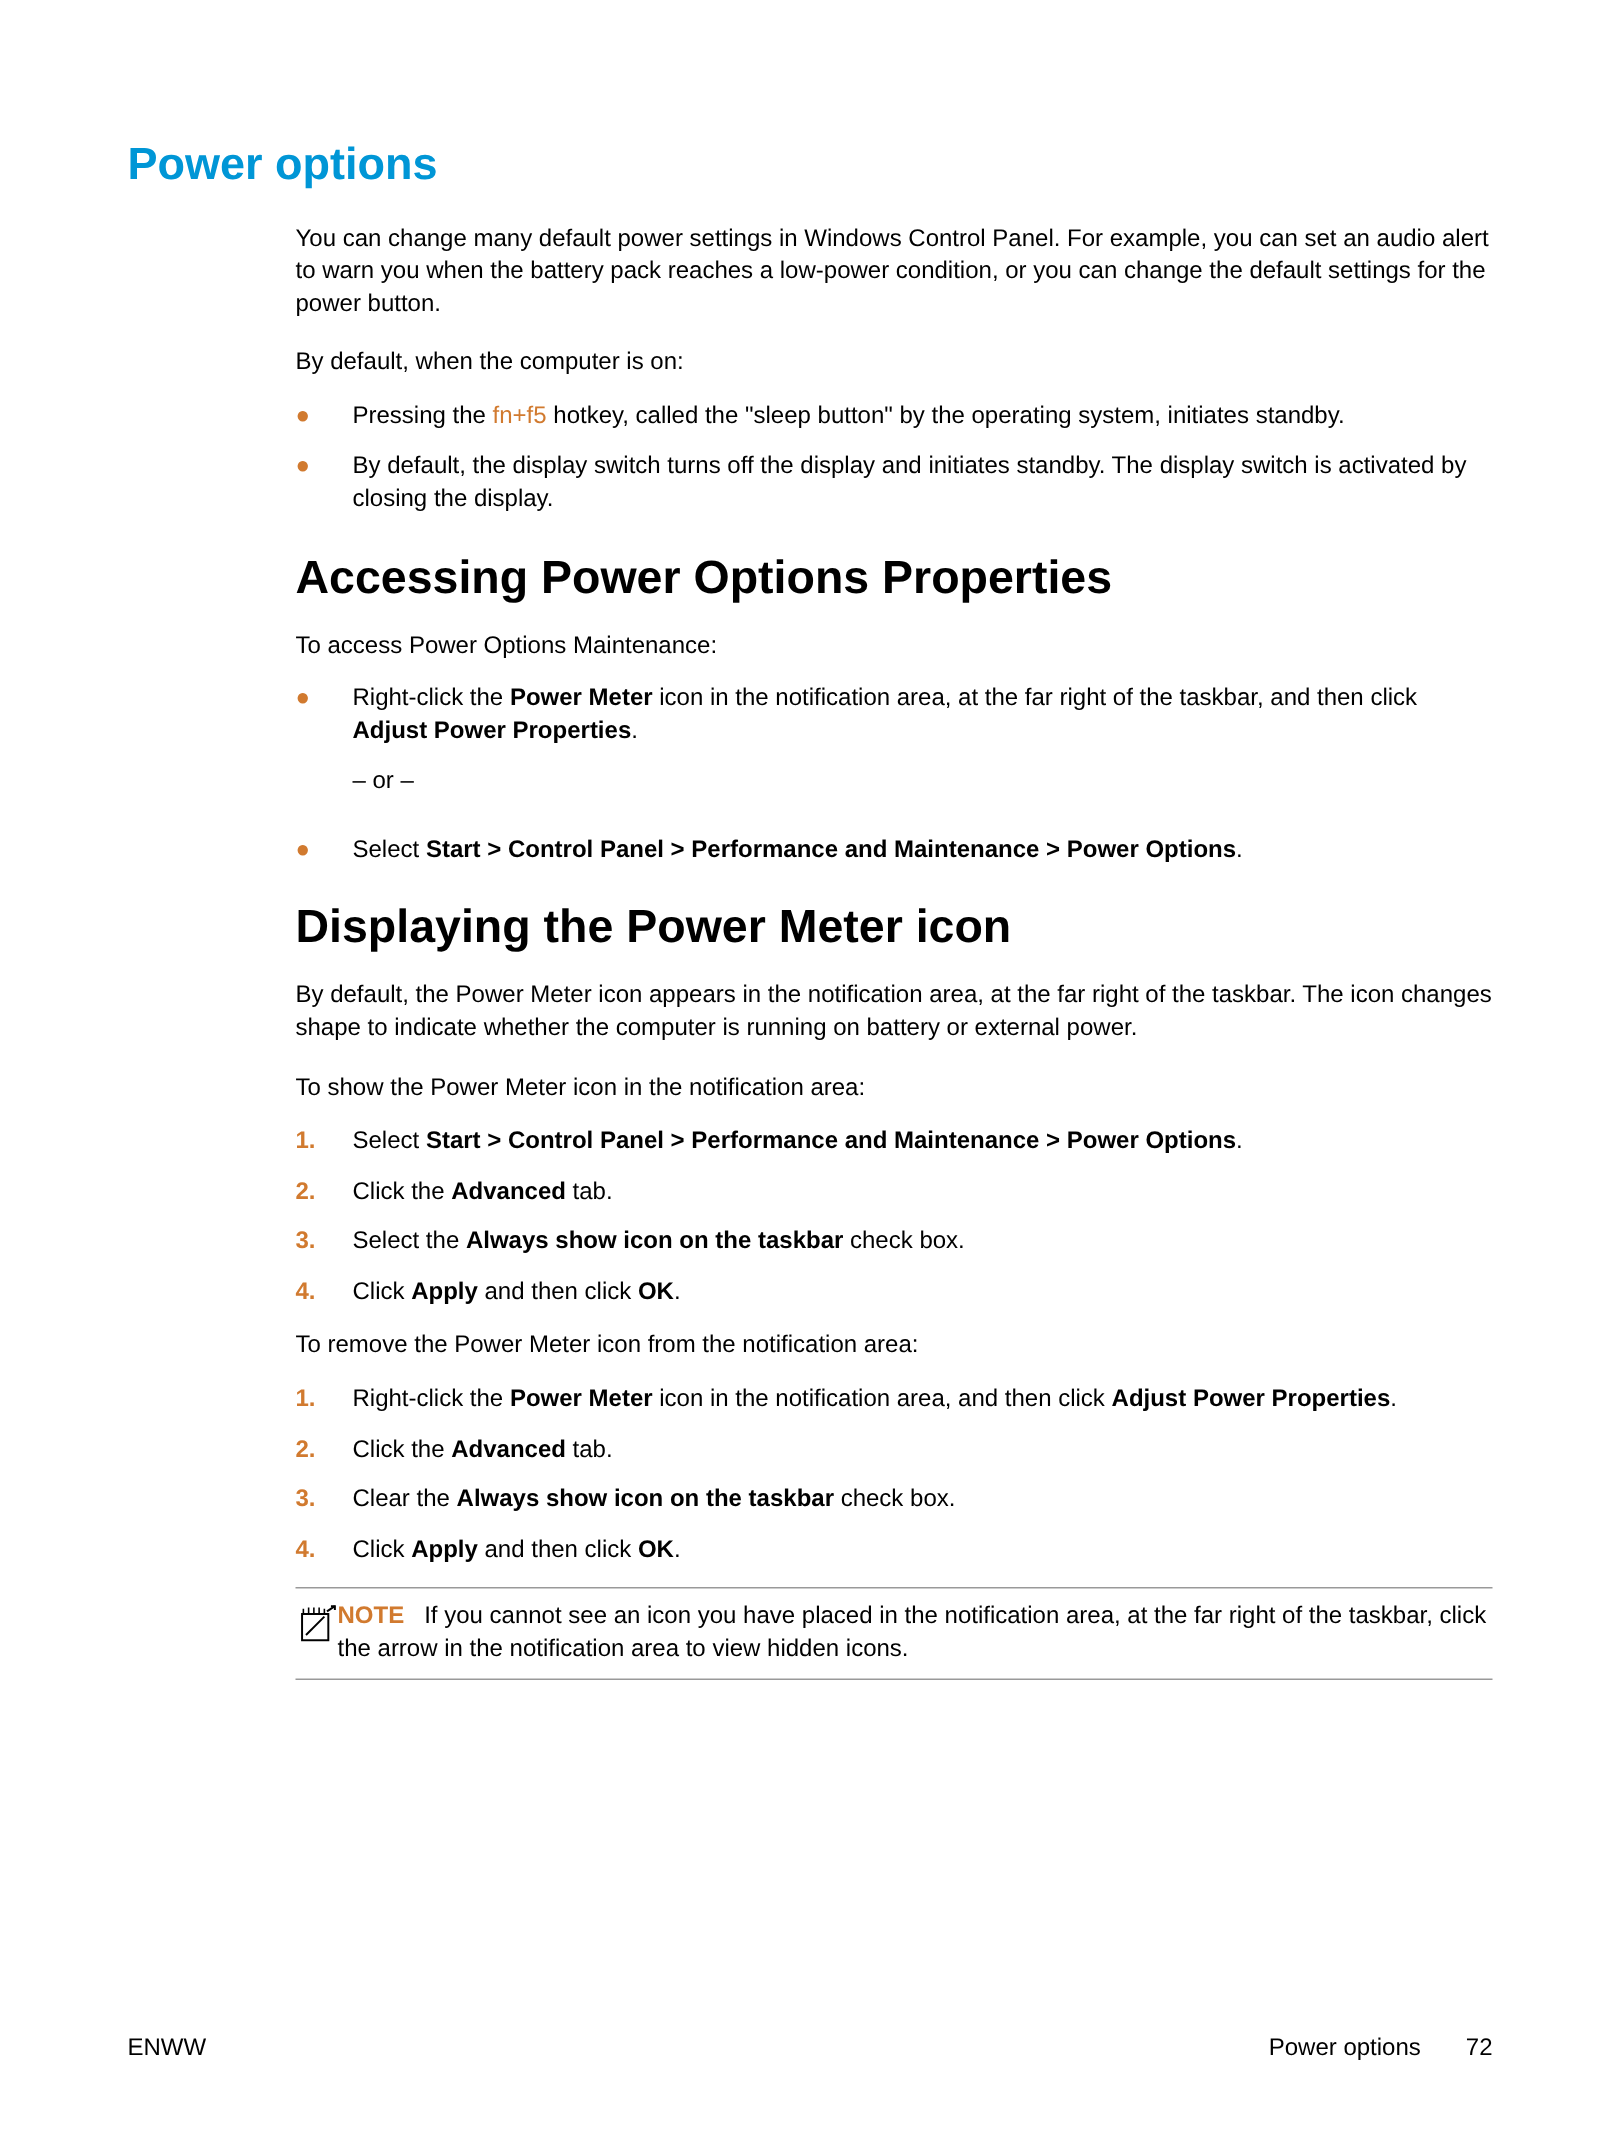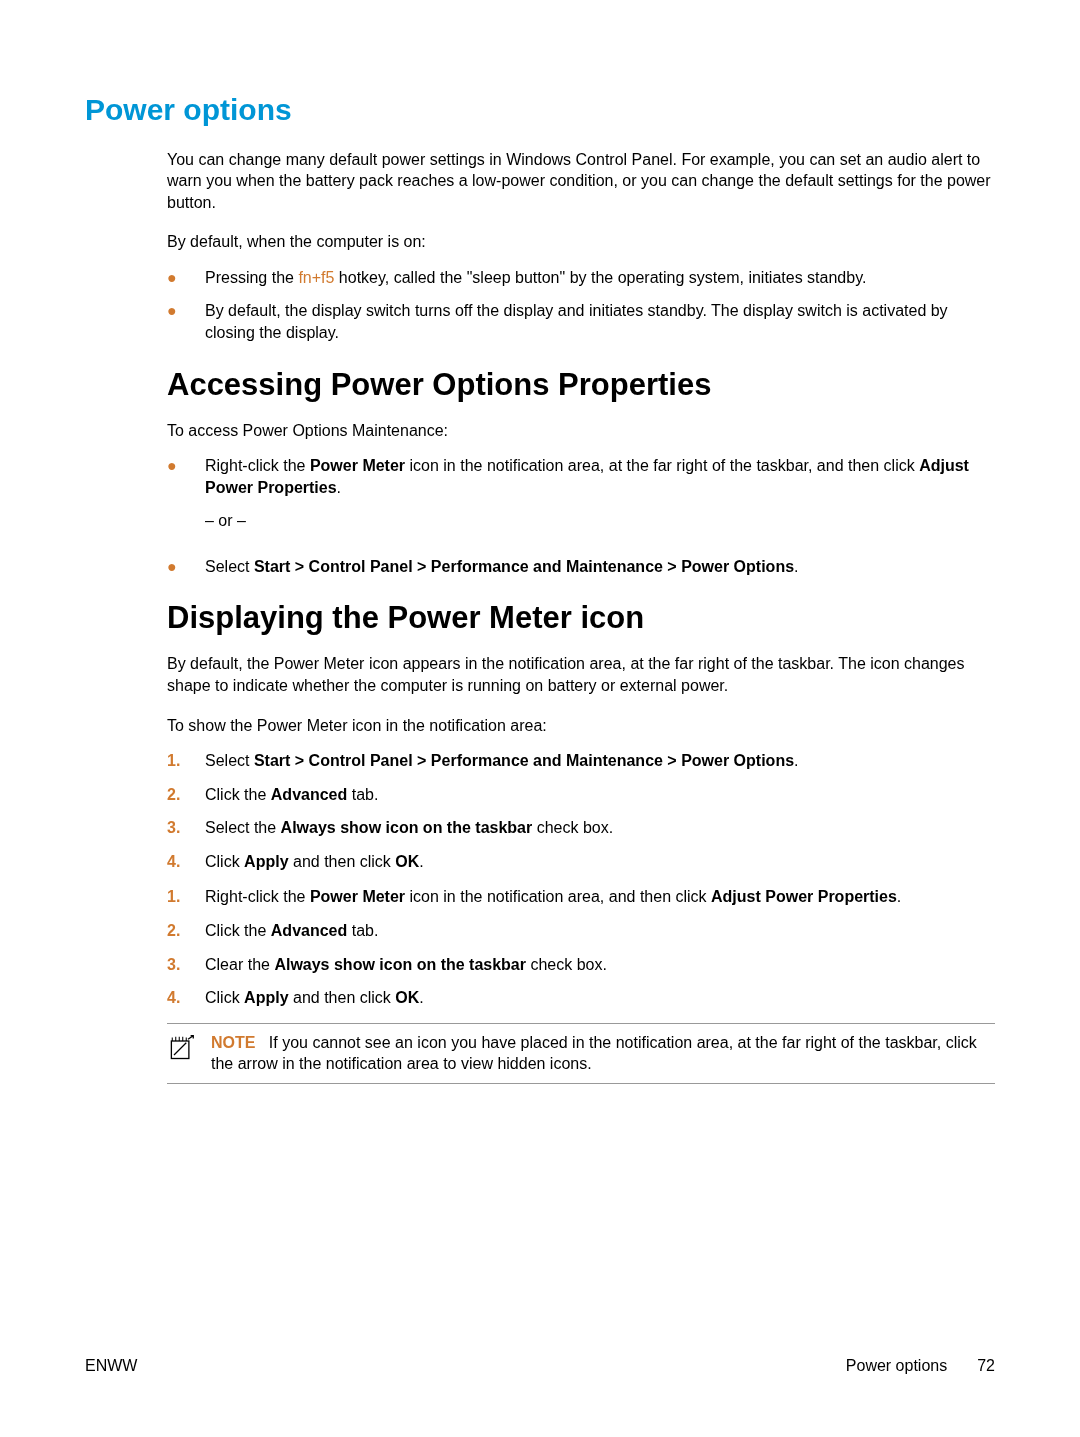--- a/index.html
+++ b/index.html
@@ -14,21 +14,21 @@
     font-size: 16px;
     line-height: 1.35;
   }
   h1.page-title {
     color: #0096d6;
     font-size: 30px;
     font-weight: bold;
     margin-bottom: 18px;
   }
   .indent {
-    margin-left: 82px;
+    margin-left: 112px;
   }
   p.body { margin-bottom: 18px; }
   p.lead { margin-bottom: 14px; }
   h2.section {
     font-size: 31px;
     font-weight: bold;
     margin-top: 20px;
     margin-bottom: 14px;
   }
   ul.bullets, ol.numbers {
@@ -56,21 +56,20 @@
   }
   .li-body { flex: 1; }
   .hotkey { color: #d17a2f; }
   .or-line { margin: 12px 0 12px 0px; }
   .note-box {
     border-top: 1px solid #999;
     border-bottom: 1px solid #999;
     padding: 8px 0;
     display: flex;
     align-items: flex-start;
-    gap: 16px;
     margin-top: 4px;
   }
   .note-icon {
     width: 28px;
     flex-shrink: 0;
     padding-top: 2px;
   }
   .note-label {
     color: #d17a2f;
     font-weight: bold;
@@ -140,20 +139,21 @@
     <li>
         <span class="marker">3.</span>
         <span class="li-body"><span>Select the </span><b>Always show icon on the taskbar</b><span> check box.</span></span>
       </li>
     <li>
         <span class="marker">4.</span>
         <span class="li-body"><span>Click </span><b>Apply</b><span> and then click </span><b>OK</b><span>.</span></span>
       </li>
   </ol>
 
+  <p class="lead">To remove the Power Meter icon from the notification area:</p>
 
   <ol class="numbers">
     <li>
         <span class="marker">1.</span>
         <span class="li-body"><span>Right-click the </span><b>Power Meter</b><span> icon in the notification area, and then click </span><b>Adjust Power Properties</b><span>.</span></span>
       </li>
     <li>
         <span class="marker">2.</span>
         <span class="li-body"><span>Click the </span><b>Advanced</b><span> tab.</span></span>
       </li>

